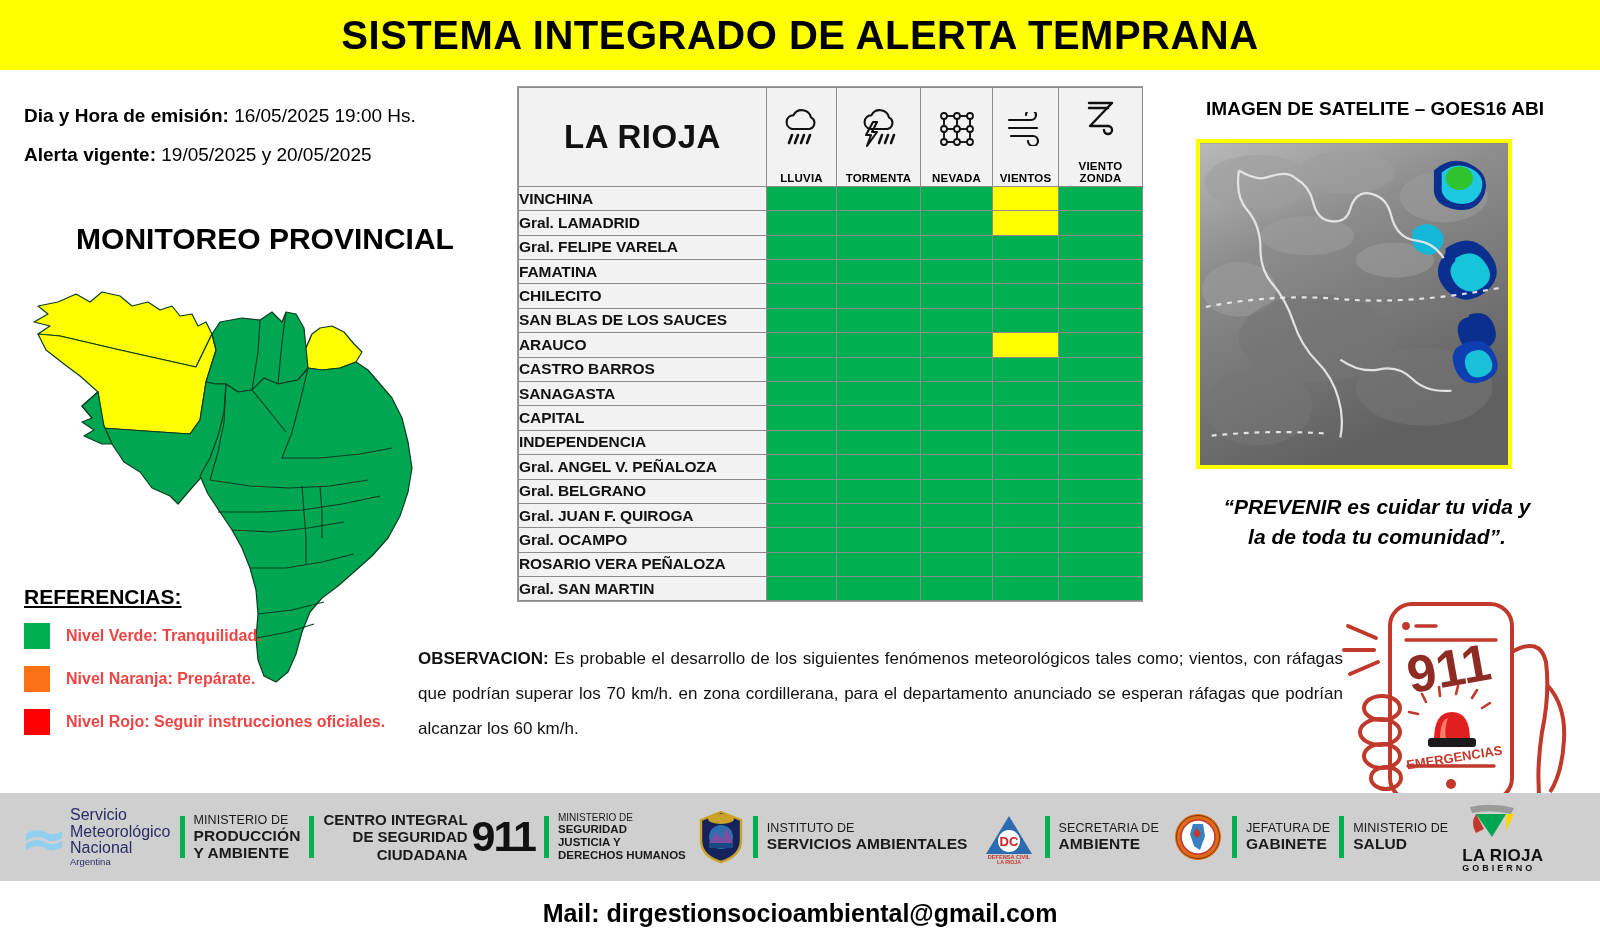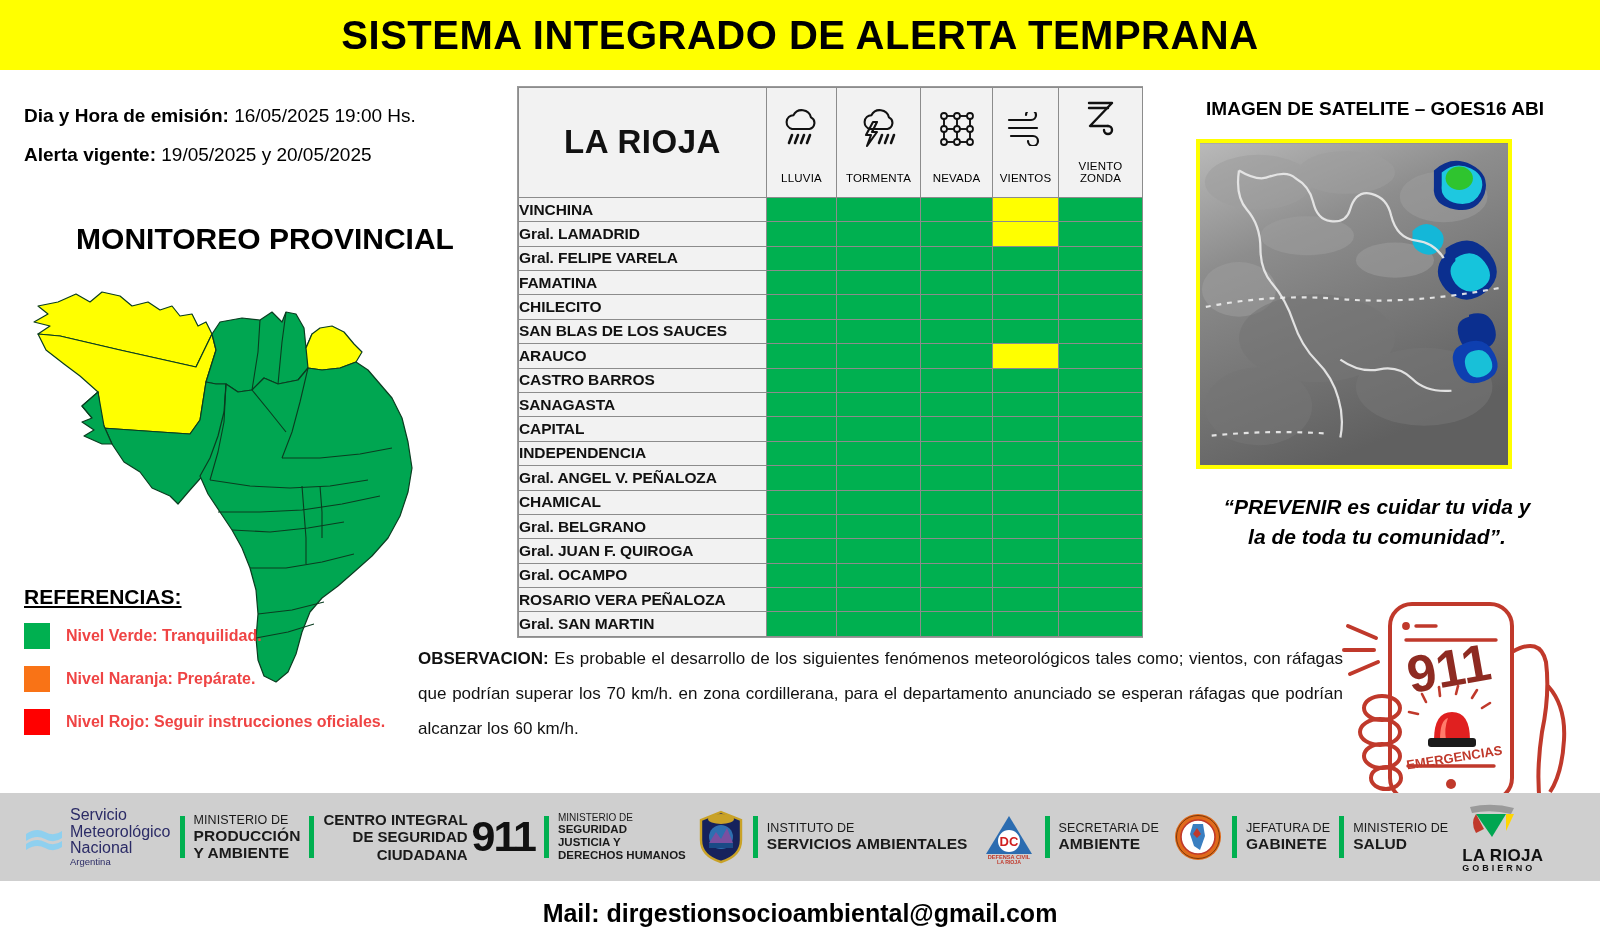--- a/index.html
+++ b/index.html
@@ -52,22 +52,22 @@
   }
   table.alert { border-collapse: collapse; width: 100%; table-layout: fixed; }
   table.alert td, table.alert th { border: 1px solid #8c8c8c; padding: 0; }
   .hdr-cell { background: #f2f2f2; vertical-align: bottom; text-align: center; height: 92px; }
   .hdr-prov {
     background: #f2f2f2; text-align: center; vertical-align: middle;
     font-size: 33px; font-weight: bold; color: #111; letter-spacing: .5px;
   }
   .ico { height: 58px; display: flex; align-items: center; justify-content: center; }
   .hdr-lab {
-    font-size: 11.5px; font-weight: normal; color: #000;
-    padding-bottom: 12px; line-height: 1.08; letter-spacing: .2px; margin-top: 14px;
+    font-size: 11.5px; font-weight: bold; color: #000;
+    padding-bottom: 1px; line-height: 1.08; letter-spacing: .2px; margin-top: 14px;
   }
   .dep-cell {
     background: #f2f2f2; font-size: 15.5px; font-weight: bold; color: #111;
     padding: 1px 0 1px 7px; height: 24.4px; white-space: nowrap; letter-spacing: -.1px;
   }
   td.lv-verde { background: #00b050; }
   td.lv-amarillo { background: #ffff00; }
 
   
   .observacion {
@@ -395,28 +395,20 @@
           </tr>
           <tr>
             <td class="dep-cell">Gral. ANGEL V. PEÑALOZA</td>
             <td class="lv-verde"></td>
             <td class="lv-verde"></td>
             <td class="lv-verde"></td>
             <td class="lv-verde"></td>
             <td class="lv-verde"></td>
           </tr>
           <tr>
-            <td class="dep-cell">CHAMICAL</td>
-            <td class="lv-verde"></td>
-            <td class="lv-verde"></td>
-            <td class="lv-verde"></td>
-            <td class="lv-verde"></td>
-            <td class="lv-verde"></td>
-          </tr>
-          <tr>
             <td class="dep-cell">Gral. BELGRANO</td>
             <td class="lv-verde"></td>
             <td class="lv-verde"></td>
             <td class="lv-verde"></td>
             <td class="lv-verde"></td>
             <td class="lv-verde"></td>
           </tr>
           <tr>
             <td class="dep-cell">Gral. JUAN F. QUIROGA</td>
             <td class="lv-verde"></td>

